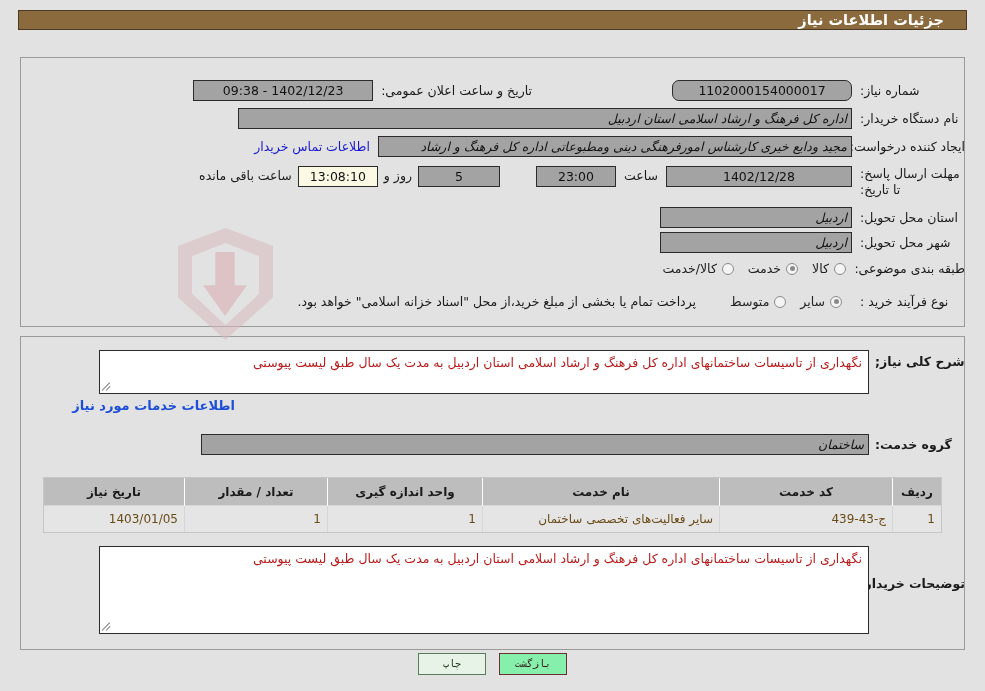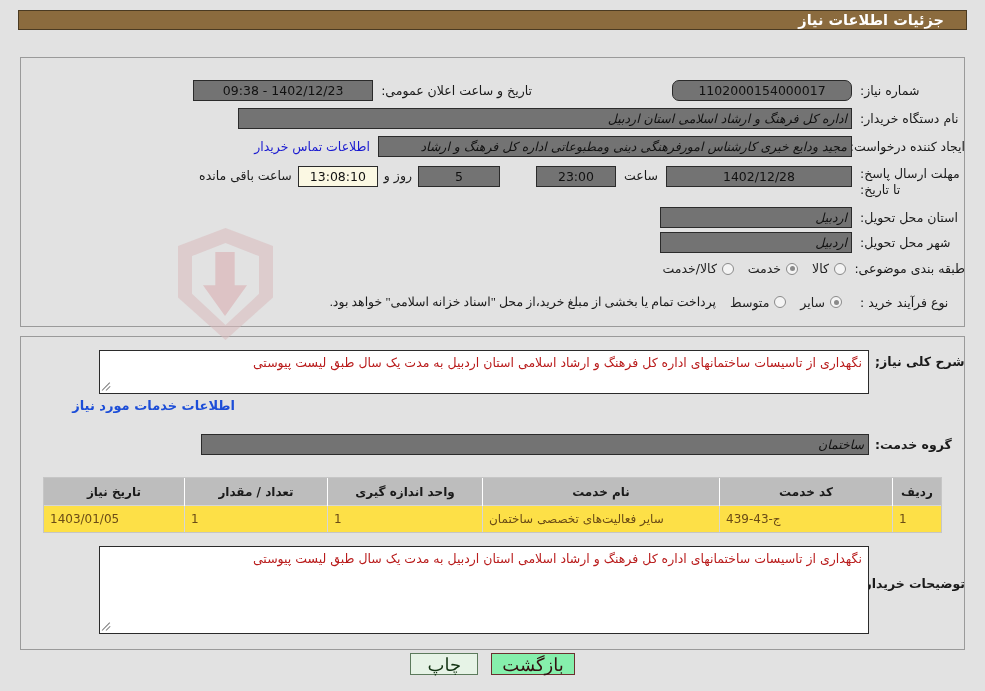--- a/index.html
+++ b/index.html
@@ -110,21 +110,21 @@
     z-index: 3;
   }
   .flabel {
     text-align: left;
     font-size: 12.5px;
     color: #1a1a1a;
     white-space: nowrap;
   }
   .flabel.bold { font-weight: 700; }
   .fbox {
-    background: #737373;
+    background: #a3a3a3;
     border: 1px solid #2b2b2b;
     box-sizing: border-box;
     height: 21px;
     line-height: 19px;
     font-size: 12.5px;
     color: #111;
     padding: 0 4px;
     overflow: hidden;
     white-space: nowrap;
   }
@@ -223,48 +223,48 @@
     font-weight: 700;
     font-size: 12px;
     height: 27px;
     border-left: 1px solid #ffffff;
     padding: 0 6px;
     text-align: center;
     white-space: nowrap;
   }
   table.grid th:last-child { border-left: none; }
   table.grid td {
-    background: #fde047;
+    background: #e5e5e5;
     height: 26px;
     border-left: 1px solid #d6d6d6;
     border-top: 1px solid #d6d6d6;
     padding: 0 6px;
-    text-align: left;
+    text-align: right;
     color: #6a4b16;
     font-size: 12px;
     white-space: nowrap;
   }
   table.grid td:last-child { border-left: none; }
 
   
   .btnbar {
     position: absolute;
     left: 0; right: 0;
     top: 653px;
     display: flex;
     justify-content: center;
     gap: 13px;
     z-index: 4;
   }
   .btn {
     border: 1px solid #555;
     height: 22px;
     min-width: 68px;
-    font-size: 18px;
-    font-family: Liberation Sans, sans-serif;
+    font-size: 10px;
+    font-family: Liberation Mono, monospace;
     cursor: pointer;
     padding: 0 10px;
     box-sizing: border-box;
   }
   .btn-print  { background: #e6f3e6; border-color: #5c7a5c; color: #123312; }
   .btn-back   { background: #86efac; border-color: #6b3030; color: #331010; }
 </style>
 </head>
 <body>
 
@@ -339,21 +339,21 @@
 <div class="frow" style="top:294px; right:20px; left:20px;">
   <div class="flabel" style="width:105px;">نوع فرآیند خرید :</div>
   <div class="radio-group" style="margin-right:18px;">
     <span class="radio checked"></span>
     <span class="rlabel">سایر</span>
   </div>
   <div class="radio-group">
     <span class="radio"></span>
     <span class="rlabel">متوسط</span>
   </div>
-  <div class="plaintext" style="font-family:Liberation Serif, serif;">پرداخت تمام یا بخشی از مبلغ خرید،از محل "اسناد خزانه اسلامی" خواهد بود.</div>
+  <div class="plaintext" style="margin-right:20px;">پرداخت تمام یا بخشی از مبلغ خرید،از محل "اسناد خزانه اسلامی" خواهد بود.</div>
 </div>
 
 <div class="frow" style="top:350px; right:20px; left:20px; align-items:flex-start;">
   <div class="flabel bold" style="width:90px; padding-top:4px;">شرح کلی نیاز;</div>
   <div class="tarea" style="width:770px; height:44px; margin-right:6px; text-align:right;">
     <span>نگهداری از تاسیسات ساختمانهای اداره کل فرهنگ و ارشاد اسلامی استان اردبیل به مدت یک سال طبق لیست پیوستی</span>
     <span class="resize-grip"></span>
   </div>
 </div>
 

